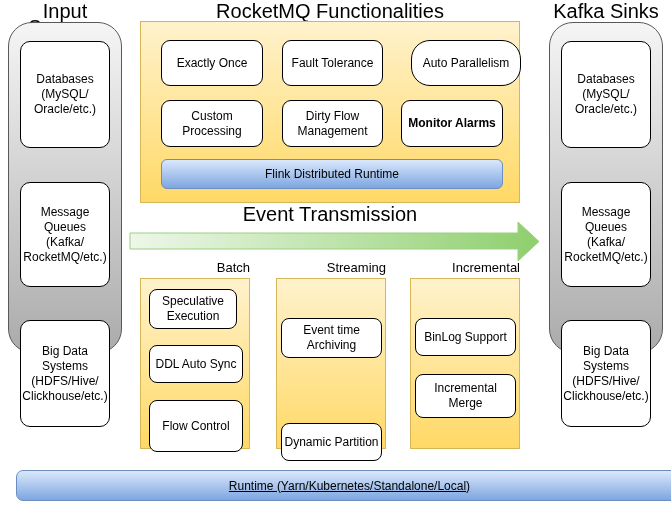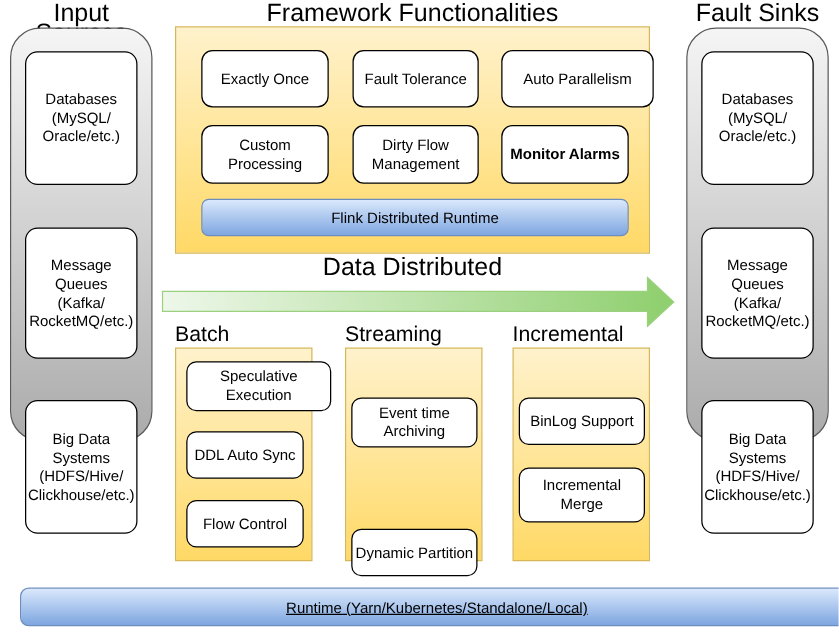--- a/index.html
+++ b/index.html
@@ -8,21 +8,21 @@
     position: relative;
     width: 671px;
     height: 511px;
     background: #ffffff;
     font-family: "Liberation Sans", sans-serif;
     color: #000;
     overflow: hidden;
   }
   .abs { position: absolute; }
   .title { font-size: 20px; text-align: center; line-height: 16px; }
-  .sub   { font-size: 17px; text-align: left; line-height: 15px; }
+  .sub   { font-size: 13px; text-align: right; line-height: 15px; }
   .graycol {
     width: 114px; height: 331px;
     border: 1px solid var(--container-gray-border, #595959);
     border-radius: 24px;
     background: linear-gradient(var(--container-gray-top, #f5f5f5), var(--container-gray-bottom, #ababab));
   }
   .ypanel {
     border: 1px solid var(--container-yellow-border, #d6b656);
     background: linear-gradient(var(--container-yellow-top, #fff2cc), var(--container-yellow-bottom, #ffd966));
   }
@@ -43,22 +43,22 @@
     display: flex; align-items: center; justify-content: center;
     font-size: 12px;
   }
 </style>
 </head>
 <body>
 
 <div id="canvas">
 
   <div class="abs title" style="left:8px;   top:3px; width:114px;">Input Sources</div>
-  <div class="abs title" style="left:140px; top:3px; width:380px;">Framework Functionalities</div>
-  <div class="abs title" style="left:549px; top:3px; width:114px;">Fault Sinks</div>
+  <div class="abs title" style="left:140px; top:3px; width:380px;">RocketMQ Functionalities</div>
+  <div class="abs title" style="left:549px; top:3px; width:114px;">Kafka Sinks</div>
 
   <div class="abs graycol" style="left:8px; top:22px;">
     <div class="abs node r10" style="left:11px; top:18px;  width:90px; height:107px;">Databases
 (MySQL/
 Oracle/etc.)</div>
     <div class="abs node r10" style="left:11px; top:159px; width:90px; height:105px;">Message
 Queues
 (Kafka/
 RocketMQ/etc.)</div>
     <div class="abs node r10" style="left:11px; top:297px; width:90px; height:107px;">Big Data
@@ -77,49 +77,49 @@
 RocketMQ/etc.)</div>
     <div class="abs node r10" style="left:11px; top:297px; width:90px; height:107px;">Big Data
 Systems
 (HDFS/Hive/
 Clickhouse/etc.)</div>
   </div>
 
   <div class="abs ypanel" style="left:140px; top:21px; width:380px; height:182px;">
     <div class="abs node r9" style="left:141px; top:18px; width:101px; height:46px;">Fault Tolerance</div>
     <div class="abs node r9" style="left:20px;  top:18px; width:102px; height:46px;">Exactly Once</div>
-    <div class="abs node r9" style="left:260px; top:18px; width:122px; height:46px;">Auto Parallelism</div>
+    <div class="abs node r9" style="left:270px; top:18px; width:110px; height:46px;border-radius:19px;">Auto Parallelism</div>
     <div class="abs node r9" style="left:20px;  top:78px; width:102px; height:47px;">Custom
 Processing</div>
     <div class="abs node r9" style="left:141px; top:78px; width:101px; height:47px;">Dirty Flow
 Management</div>
     <div class="abs node r9" style="left:260px; top:78px; width:102px; height:47px;font-weight:bold;">Monitor Alarms</div>
     <div class="abs bluebar" style="left:20px; top:137px; width:342px; height:30px; border-radius:6px;">Flink Distributed Runtime</div>
   </div>
 
-  <div class="abs title" style="left:130px; top:206px; width:400px;">Data Distributed</div>
+  <div class="abs title" style="left:130px; top:206px; width:400px;">Event Transmission</div>
   <svg class="abs" style="left:129px; top:221px;" width="412" height="41" viewBox="0 0 412 41">
     <defs>
       <linearGradient id="ag" x1="0" y1="0" x2="1" y2="0">
         <stop offset="0" style="stop-color:var(--arrow-green-start, #EEF7EA)"></stop>
         <stop offset="1" style="stop-color:var(--arrow-green-end, #8ECF6D)"></stop>
       </linearGradient>
     </defs>
     <polygon points="1,12 389,12 389,1 410,20.5 389,40 389,28 1,28" fill="url(#ag)" stroke="var(--arrow-green-border, #9BD07F)" stroke-width="1"></polygon>
   </svg>
 
   <div class="abs sub" style="left:140px; top:260px; width:110px;">Batch</div>
   <div class="abs sub" style="left:276px; top:260px; width:110px;">Streaming</div>
   <div class="abs sub" style="left:410px; top:260px; width:110px;">Incremental</div>
 
   <div class="abs ypanel" style="left:140px; top:278px; width:110px; height:171px;">
-    <div class="abs node r8" style="left:8px; top:10px;  width:116px; height:40px;">Speculative
+    <div class="abs node r8" style="left:8px; top:10px;  width:88px; height:40px;">Speculative
 Execution</div>
     <div class="abs node r8" style="left:8px; top:66px;  width:94px; height:38px;">DDL Auto Sync</div>
-    <div class="abs node r8" style="left:8px; top:121px; width:94px; height:38px;text-align:center;">Flow Control</div>
+    <div class="abs node r8" style="left:8px; top:121px; width:94px; height:52px;text-align:center;">Flow Control</div>
   </div>
 
   <div class="abs ypanel" style="left:276px; top:278px; width:110px; height:171px;">
     <div class="abs node r8" style="left:4px; top:39px; width:101px; height:40px;">Event time
 Archiving</div>
     <div class="abs node r8" style="left:4px; top:96px; width:101px; height:38px;margin-top:48px;">Dynamic Partition</div>
   </div>
 
   <div class="abs ypanel" style="left:410px; top:278px; width:110px; height:171px;">
     <div class="abs node r8" style="left:4px; top:39px; width:101px; height:38px;">BinLog Support</div>

